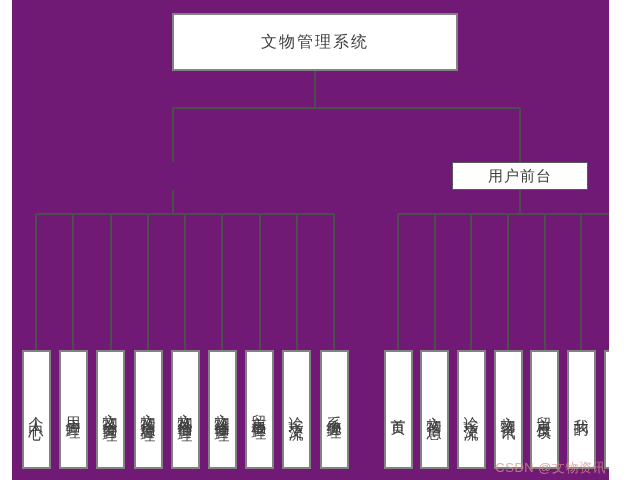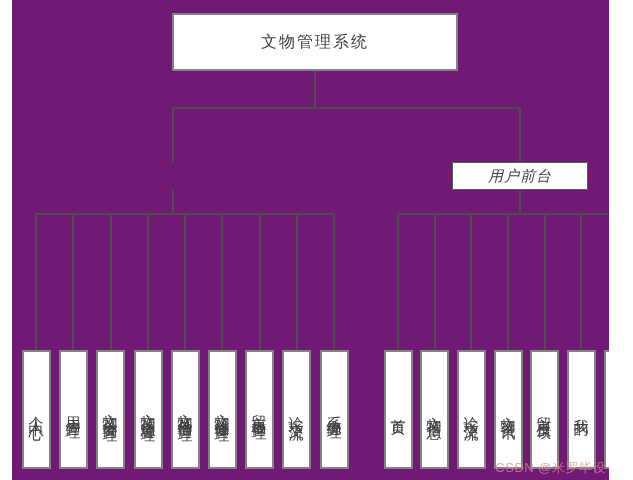--- a/index.html
+++ b/index.html
@@ -47,21 +47,21 @@
     letter-spacing: 2px;
   }
   .node.mid {
     top: 162px; height: 28px;
     border-width: 1px;
     border-color: var(--mid-border);
     font-size: 15px;
     letter-spacing: 1px;
   }
   .node.mid.admin { left: 78px;  width: 167px; }
-  .node.mid.user  { left: 440px; width: 136px; font-style: italic; }
+  .node.mid.user  { left: 440px; width: 136px; }
   .node.leaf {
     top: 350px;
     width: 29px; height: 119px;
     font-size: 15px;
   }
   .vtext {
     writing-mode: vertical-rl;
     text-orientation: upright;
     letter-spacing: 3px;
     line-height: 25px;
@@ -158,15 +158,15 @@
   <div class="node leaf" style="left:518px">
     <span class="vtext">留言反馈</span>
   </div>
   <div class="node leaf" style="left:555px">
     <span class="vtext">我的</span>
   </div>
   <div class="node leaf" style="left:592px">
     <span class="vtext">跳转到后台</span>
   </div>
 
-  <div class="watermark">CSDN @米罗毕设</div>
+  <div class="watermark">CSDN @文物资讯</div>
 
 </div>
 
 </body></html>

